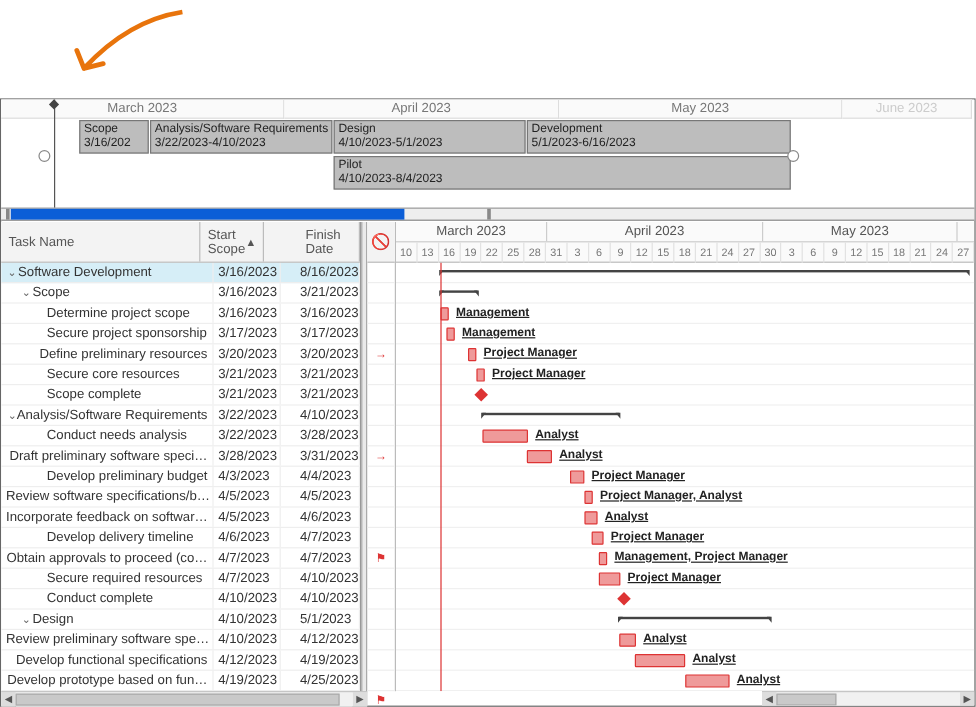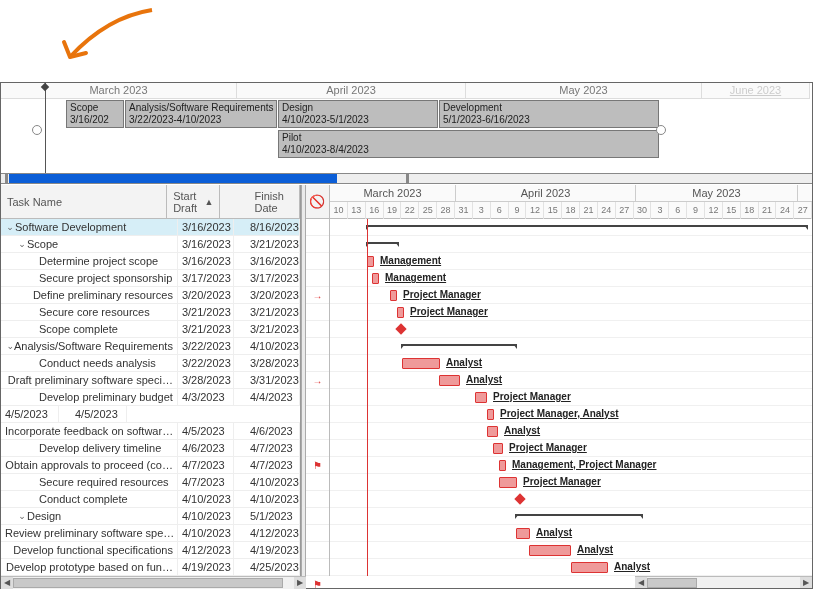--- a/index.html
+++ b/index.html
@@ -90,21 +90,21 @@
   <path d="M18 55 L12 40 M18 55 L34 51" stroke="#e8740c" stroke-width="4" fill="none" stroke-linecap="round"></path>
 </svg>
 
 <div class="outer">
 
   <div class="overview">
     <div class="ov-months" id="ov-months">
         <div class="ov-month" style="width: 236px;">March 2023</div>
         <div class="ov-month" style="width: 229px;">April 2023</div>
         <div class="ov-month" style="width: 236px;">May 2023</div>
-        <div class="ov-month dim" style="width: 108px; text-decoration: underline;">June 2023</div>
+        <div class="ov-month dim" style="width: 108px;">June 2023</div>
       </div>
     <div id="ov-bars">
         <div class="ov-bar" style="left: 65px; top: 17px; width: 58px;">
           <div class="t">Scope</div>
           <div class="d">3/16/202</div>
         </div>
         <div class="ov-bar" style="left: 124px; top: 17px; width: 152px;">
           <div class="t">Analysis/Software Requirements</div>
           <div class="d">3/22/2023-4/10/2023</div>
         </div>
@@ -132,21 +132,21 @@
     <div class="strip-bar" style="left:8px; width:328px;"></div>
     <div class="strip-mark" style="left:405px;"></div>
   </div>
 
   <div class="main">
 
     <div class="grid">
       <div class="ghdr">
         <div class="col col-task">Task Name</div>
         <div class="col col-start">
-          <span>Start Draft</span>
+          <span>Start Scope</span>
           <span class="sort-arrow">▲</span>
         </div>
         <div class="col col-finish">Finish Date</div>
       </div>
       <div class="gbody" id="gbody">
           <div class="grow sel">
             <div class="c tname">
               <span class="indent" style="width: 0px;"></span>
               <span class="exp">⌄</span>
               <span>Software Development</span>
@@ -238,20 +238,25 @@
           <div class="grow">
             <div class="c tname">
               <span class="indent" style="width: 24px;"></span>
               <span class="exp"></span>
               <span>Develop preliminary budget</span>
             </div>
             <div class="c sdate">4/3/2023</div>
             <div class="c fdate">4/4/2023</div>
           </div>
           <div class="grow">
+            <div class="c tname">
+              <span class="indent" style="width: 24px;"></span>
+              <span class="exp"></span>
+              <span>Review software specifications/b…</span>
+            </div>
             <div class="c sdate">4/5/2023</div>
             <div class="c fdate">4/5/2023</div>
           </div>
           <div class="grow">
             <div class="c tname">
               <span class="indent" style="width: 24px;"></span>
               <span class="exp"></span>
               <span>Incorporate feedback on softwar…</span>
             </div>
             <div class="c sdate">4/5/2023</div>

